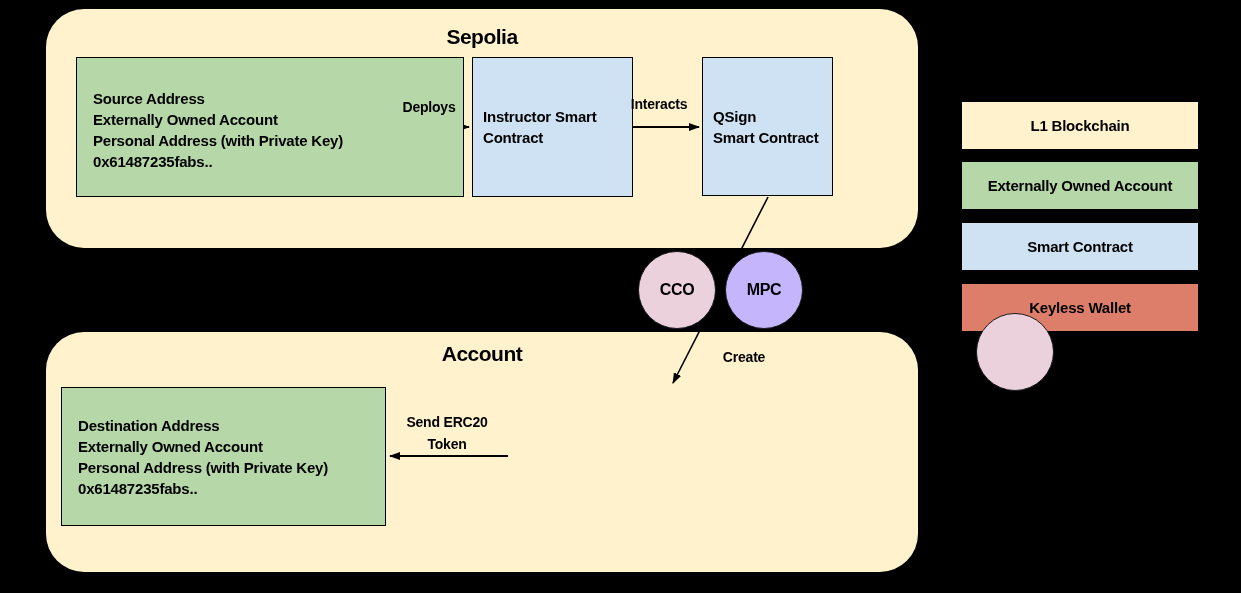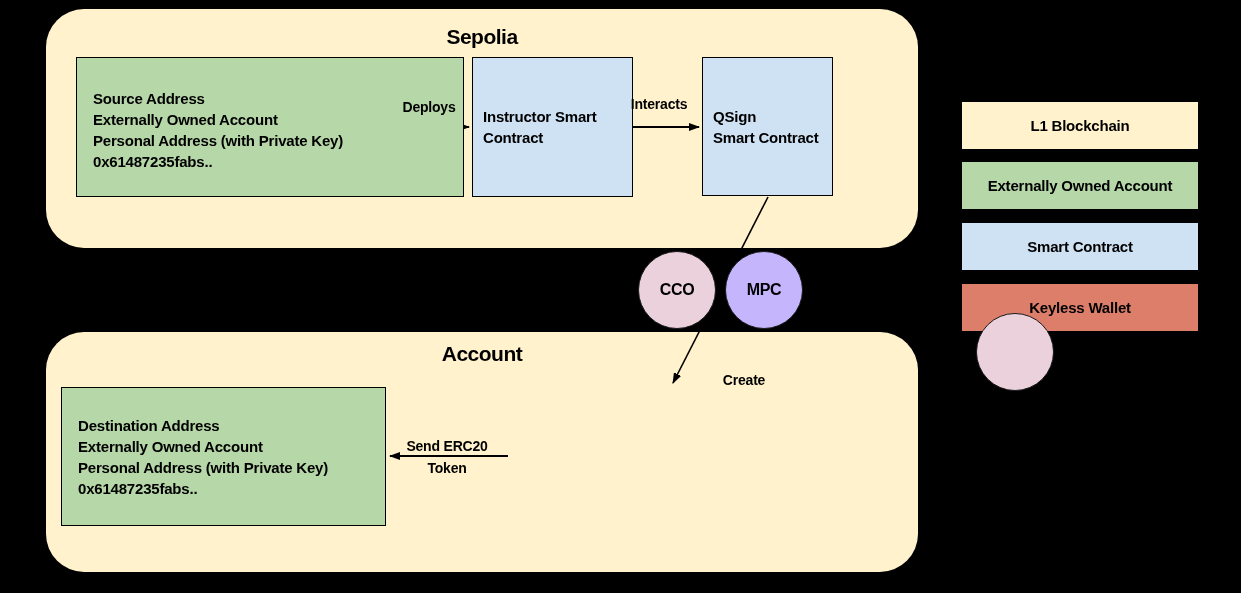--- a/index.html
+++ b/index.html
@@ -132,31 +132,31 @@
 
   <div class="abs circle z3" style="left: 638px; top: 251px; background-color: rgb(234, 209, 220);">
     <span>CCO</span>
   </div>
   <div class="abs circle z3" style="left: 725px; top: 251px; background-color: #c4b5fd;">
     <span>MPC</span>
   </div>
 
   <div class="abs region-title z3" style="left:46px; top:343px; width:872px;">Account</div>
 
-  <div class="abs edge-label z3" style="left:694px; top:370px; width:100px;">Create</div>
+  <div class="abs edge-label z3" style="left:694px; top:347px; width:100px;">Create</div>
 
   <div class="abs node node-green z3" style="left: 61px; top: 387px; width: 325px; height: 139px; padding: 0px 10px 0px 16px; background-color: rgb(182, 215, 168);">
     <span>Destination Address</span>
     <span>Externally Owned Account</span>
     <span>Personal Address (with Private Key)</span>
     <span>0x61487235fabs..</span>
   </div>
 
 
-  <div class="abs edge-label z3" style="left:387px; top:411px; width:120px; line-height:22px;margin-top:24px;">
+  <div class="abs edge-label z3" style="left:387px; top:411px; width:120px; line-height:22px;">
     <span>Send ERC20</span>
     <span>Token</span>
   </div>
 
   <div class="abs z3" style="left:0; top:0; width:0; height:0;">
     <div class="abs legend-item" style="left: 962px; top: 62px; background-color: rgb(255, 242, 204);">
       <span>L1 Blockchain</span>
     </div>
     <div class="abs legend-item" style="left: 962px; top: 122px; background-color: rgb(182, 215, 168);">
       <span>Externally Owned Account</span>

